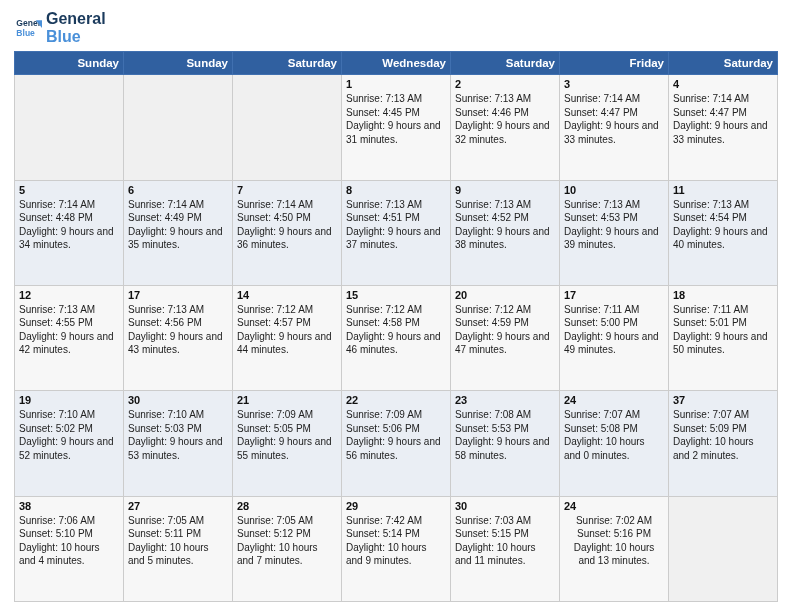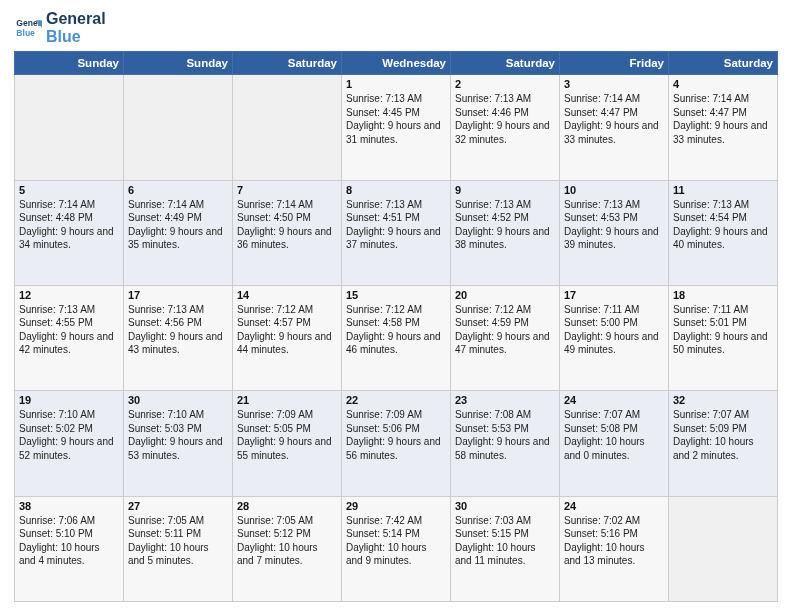--- a/index.html
+++ b/index.html
@@ -286,21 +286,21 @@
 Sunset: 5:53 PM
 Daylight: 9 hours and 58 minutes.</div>
           </td>
           <td>
             <div class="day-number">24</div>
             <div class="day-info" style="white-space: pre-line;">Sunrise: 7:07 AM
 Sunset: 5:08 PM
 Daylight: 10 hours and 0 minutes.</div>
           </td>
           <td>
-            <div class="day-number">32</div>
+            <div class="day-number">37</div>
             <div class="day-info" style="white-space: pre-line;">Sunrise: 7:07 AM
 Sunset: 5:09 PM
 Daylight: 10 hours and 2 minutes.</div>
           </td>
         </tr>
         <tr>
           <td>
             <div class="day-number">38</div>
             <div class="day-info" style="white-space: pre-line;">Sunrise: 7:06 AM
 Sunset: 5:10 PM
@@ -325,21 +325,21 @@
 Daylight: 10 hours and 9 minutes.</div>
           </td>
           <td>
             <div class="day-number">30</div>
             <div class="day-info" style="white-space: pre-line;">Sunrise: 7:03 AM
 Sunset: 5:15 PM
 Daylight: 10 hours and 11 minutes.</div>
           </td>
           <td>
             <div class="day-number">24</div>
-            <div class="day-info" style="white-space: pre-line;">Sunrise: 7:02 AM
+            <div class="day-info" style="white-space: pre-line; text-align: center;">Sunrise: 7:02 AM
 Sunset: 5:16 PM
 Daylight: 10 hours and 13 minutes.</div>
           </td>
           <td class="empty"></td>
         </tr>
       </tbody>
   </table>
 </div>
 
 </body></html>

